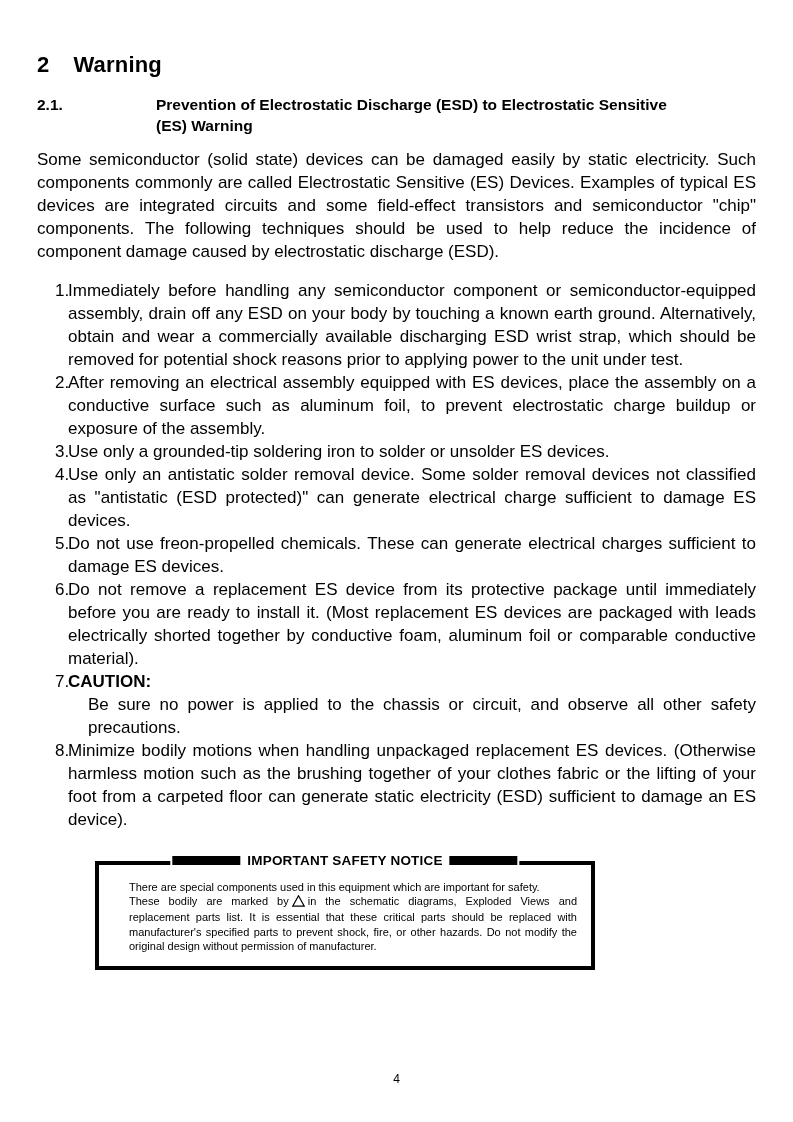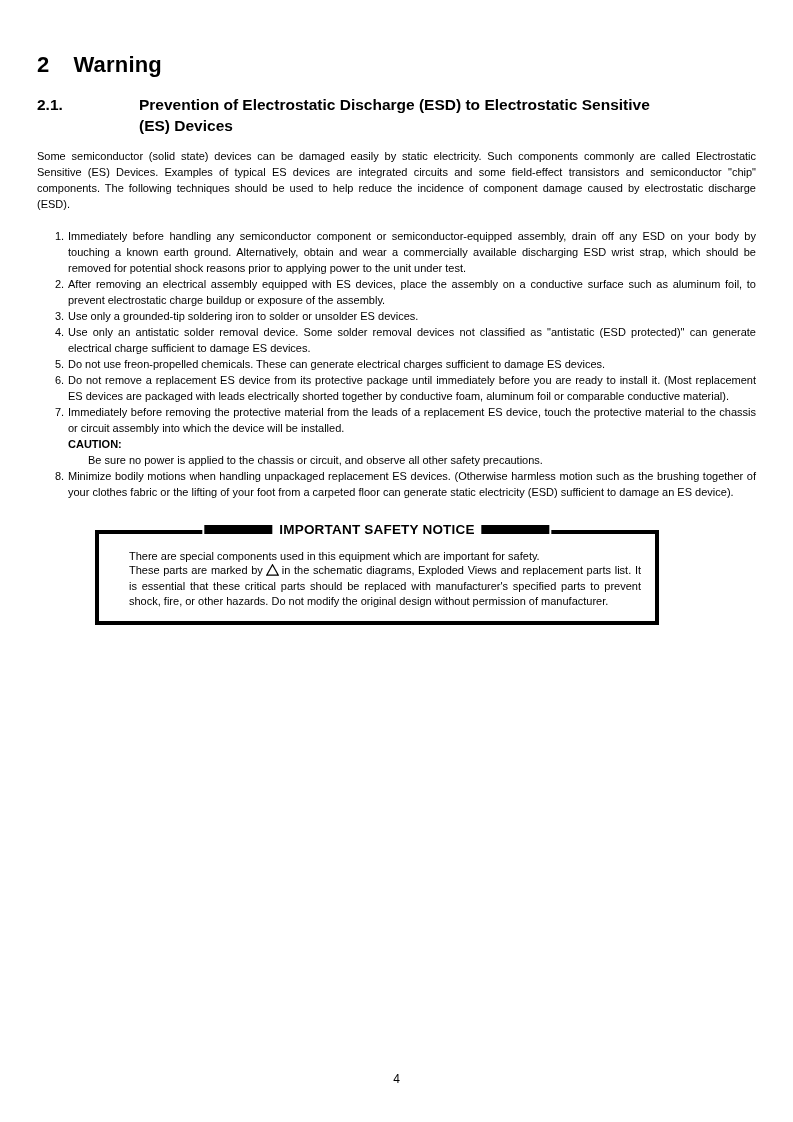--- a/index.html
+++ b/index.html
@@ -21,42 +21,43 @@
     letter-spacing: 0.2px;
     margin-bottom: 16px;
   }
   .h1 .h1-num { display: inline-block; margin-right: 24px; }
   .h2 {
     display: flex;
     font-size: 15.5px;
     font-weight: bold;
     line-height: 21px;
     margin-bottom: 12px;
+    gap: 17px;
   }
   .h2-num { width: 58px; flex: none; }
   .h2-title { flex: 1; margin-left: 44px; }
   .body-text {
-    font-size: 11px;
-    line-height: 16px;
+    font-size: 17px;
+    line-height: 23px;
   }
   .intro {
     text-align: justify;
     margin-bottom: 16px;
   }
   .list { margin-left: 18px; }
   .li { display: flex; }
   .li-num { width: 13px; flex: none; }
   .li-text { flex: 1; text-align: justify; }
   .caution-label { font-weight: bold; }
   .caution-text { margin-left: 20px; }
   .notice-box {
     position: relative;
     margin-left: 58px;
     margin-top: 30px;
-    width: 564px;
+    width: 500px;
     border: 4px solid #000000;
     padding: 15px 14px 13px 14px;
   }
   .notice-title-row {
     position: absolute;
     top: -12px;
     left: 50%;
     transform: translateX(-50%);
     display: flex;
     align-items: center;
@@ -102,21 +103,21 @@
 <div class="content">
 
   <div class="h1">
     <span class="h1-num">2</span><span>Warning</span>
   </div>
 
   <div class="h2">
     <span class="h2-num">2.1.</span>
     <span class="h2-title">
       <span>Prevention of Electrostatic Discharge (ESD) to Electrostatic Sensitive</span><br>
-      <span>(ES) Devices</span>
+      <span>(ES) Warning</span>
     </span>
   </div>
 
   <div class="body-text intro">Some semiconductor (solid state) devices can be damaged easily by static electricity. Such components commonly are called Electrostatic Sensitive (ES) Devices. Examples of typical ES devices are integrated circuits and some field-effect transistors and semiconductor "chip" components. The following techniques should be used to help reduce the incidence of component damage caused by electrostatic discharge (ESD).</div>
 
   <div class="list body-text">
 
     <div class="li">
       <span class="li-num">1.</span>
       <div class="li-text">Immediately before handling any semiconductor component or semiconductor-equipped assembly, drain off any ESD on your body by touching a known earth ground. Alternatively, obtain and wear a commercially available discharging ESD wrist strap, which should be removed for potential shock reasons prior to applying power to the unit under test.</div>
@@ -143,21 +144,20 @@
     </div>
 
     <div class="li">
       <span class="li-num">6.</span>
       <div class="li-text">Do not remove a replacement ES device from its protective package until immediately before you are ready to install it. (Most replacement ES devices are packaged with leads electrically shorted together by conductive foam, aluminum foil or comparable conductive material).</div>
     </div>
 
     <div class="li">
       <span class="li-num">7.</span>
       <div class="li-text">
-        <div>Immediately before removing the protective material from the leads of a replacement ES device, touch the protective material to the chassis or circuit assembly into which the device will be installed.</div>
         <div class="caution-label">CAUTION:</div>
         <div class="caution-text">Be sure no power is applied to the chassis or circuit, and observe all other safety precautions.</div>
       </div>
     </div>
 
     <div class="li">
       <span class="li-num">8.</span>
       <div class="li-text">Minimize bodily motions when handling unpackaged replacement ES devices. (Otherwise harmless motion such as the brushing together of your clothes fabric or the lifting of your foot from a carpeted floor can generate static electricity (ESD) sufficient to damage an ES device).</div>
     </div>
 
@@ -165,21 +165,21 @@
 
   <div class="notice-box">
     <div class="notice-title-row">
       <span class="notice-bar"></span>
       <span class="notice-title">IMPORTANT SAFETY NOTICE</span>
       <span class="notice-bar"></span>
     </div>
     <div class="notice-body">
       <div>There are special components used in this equipment which are important for safety.</div>
       <div>
-        <span>These parts are marked by</span><span class="warn-icon"><svg width="13" height="12" viewBox="0 0 13 12">
+        <span>These bodily are marked by</span><span class="warn-icon"><svg width="13" height="12" viewBox="0 0 13 12">
               <path d="M6.5 0.8 L12.3 11.2 L0.7 11.2 Z" fill="none" stroke="#000" stroke-width="1.2"></path>
             </svg></span><span>in the schematic diagrams, Exploded Views and replacement parts list. It is essential that these critical parts should be replaced with manufacturer's specified parts to prevent shock, fire, or other hazards. Do not modify the original design without permission of manufacturer.</span>
       </div>
     </div>
   </div>
 
 </div>
 
 <div class="page-number">4</div>
 

